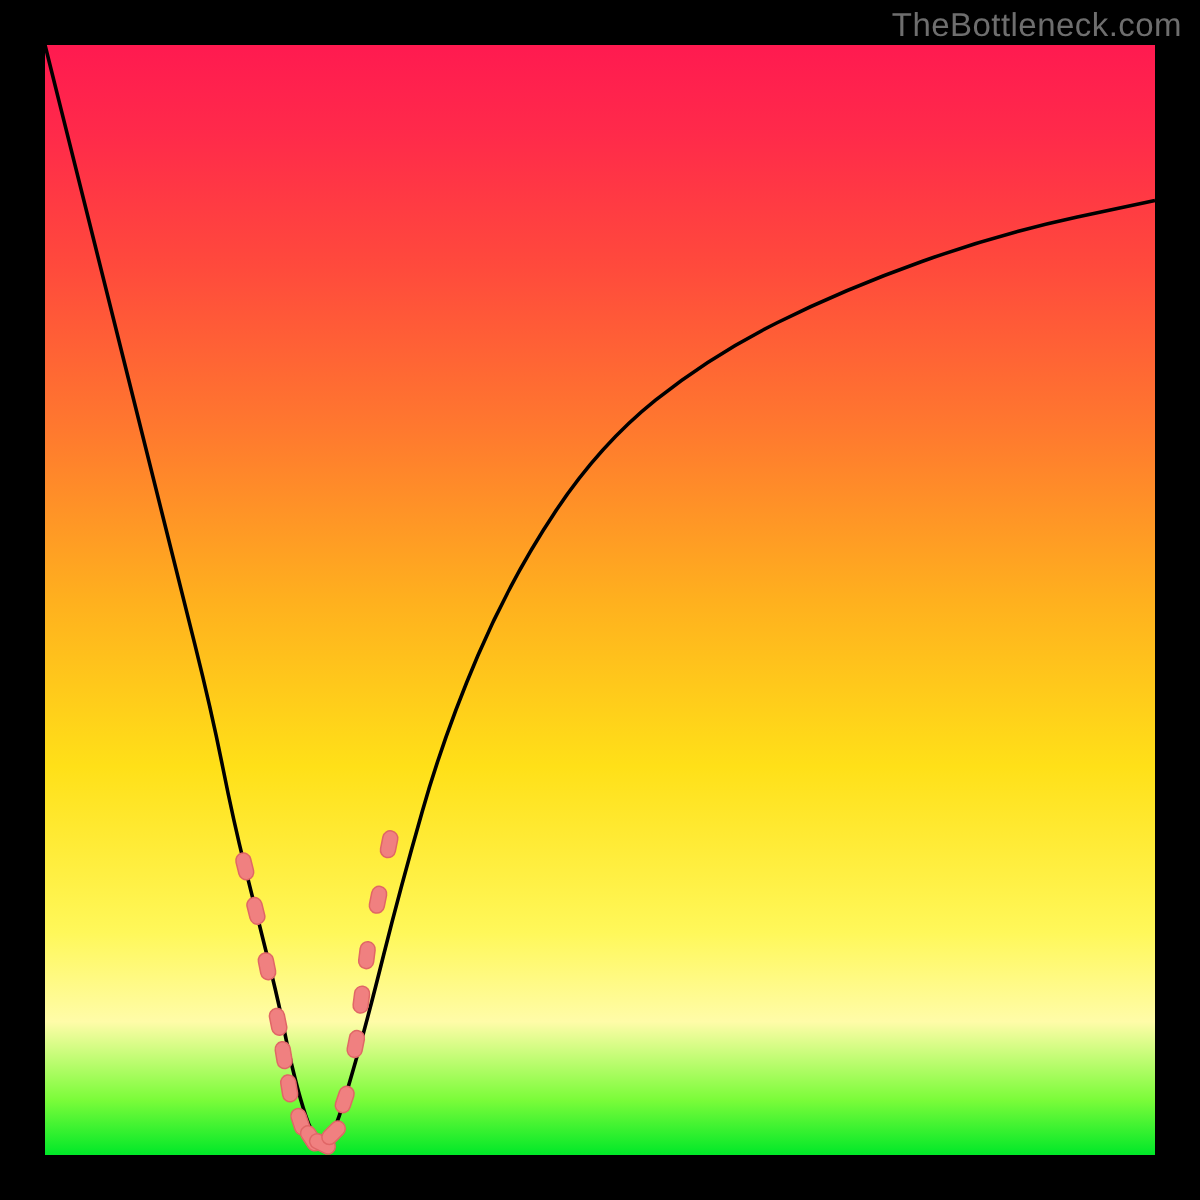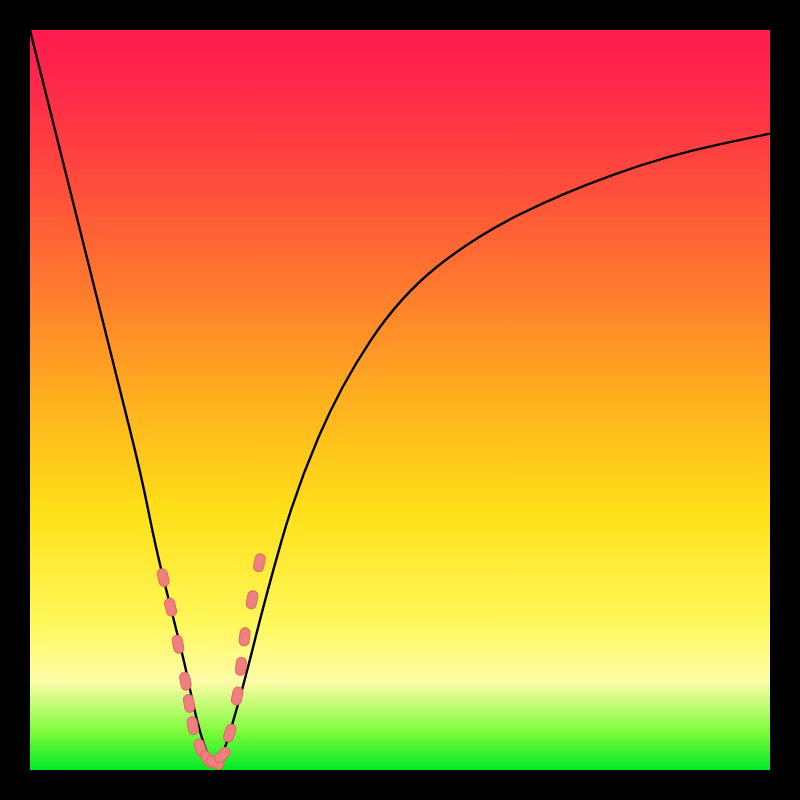--- a/index.html
+++ b/index.html
@@ -55,20 +55,21 @@
     width: 740px;
     height: 740px;
     overflow: visible;
   }
 </style>
 </head>
 <body>
 
 <div class="frame">
 
+  <div class="watermark">TheBottleneck.com</div>
 
   <div class="plot-area">
     <svg class="curve" viewBox="0 0 740 740">
       <g>
         <path id="curvePath" fill="none" stroke="#000" stroke-width="2.4" d="M 0.0 0.0 Q 0.0 0.0 11.1 44.4 Q 22.2 88.8 33.3 133.2 Q 44.4 177.6 55.5 222.0 Q 66.6 266.4 77.7 310.8 Q 88.8 355.2 99.9 399.6 Q 111.0 444.0 118.4 481.0 Q 125.8 518.0 133.2 547.6 Q 140.6 577.2 148.0 606.8 Q 155.4 636.4 159.1 654.9 Q 162.8 673.4 166.5 688.2 Q 170.2 703.0 173.9 714.1 Q 177.6 725.2 181.3 728.9 Q 185.0 732.6 188.7 728.9 Q 192.4 725.2 196.1 714.1 Q 199.8 703.0 207.2 677.1 Q 214.6 651.2 225.7 606.8 Q 236.8 562.4 251.6 510.6 Q 266.4 458.8 288.6 407.0 Q 310.8 355.2 340.4 310.8 Q 370.0 266.4 407.0 236.8 Q 444.0 207.2 488.4 185.0 Q 532.8 162.8 584.6 144.3 Q 636.4 125.8 688.2 114.7 T 740.0 103.6 "></path>
       </g>
       <g id="markers">
           <rect x="124.2" y="542.6" width="18" height="10" rx="5" ry="5" fill="#f08080" stroke="#e06666" stroke-width="1" transform="rotate(76.0 133.2 547.6)"></rect>
           <rect x="131.6" y="572.2" width="18" height="10" rx="5" ry="5" fill="#f08080" stroke="#e06666" stroke-width="1" transform="rotate(76.0 140.6 577.2)"></rect>
           <rect x="139.0" y="609.2" width="18" height="10" rx="5" ry="5" fill="#f08080" stroke="#e06666" stroke-width="1" transform="rotate(78.7 148.0 614.2)"></rect>

